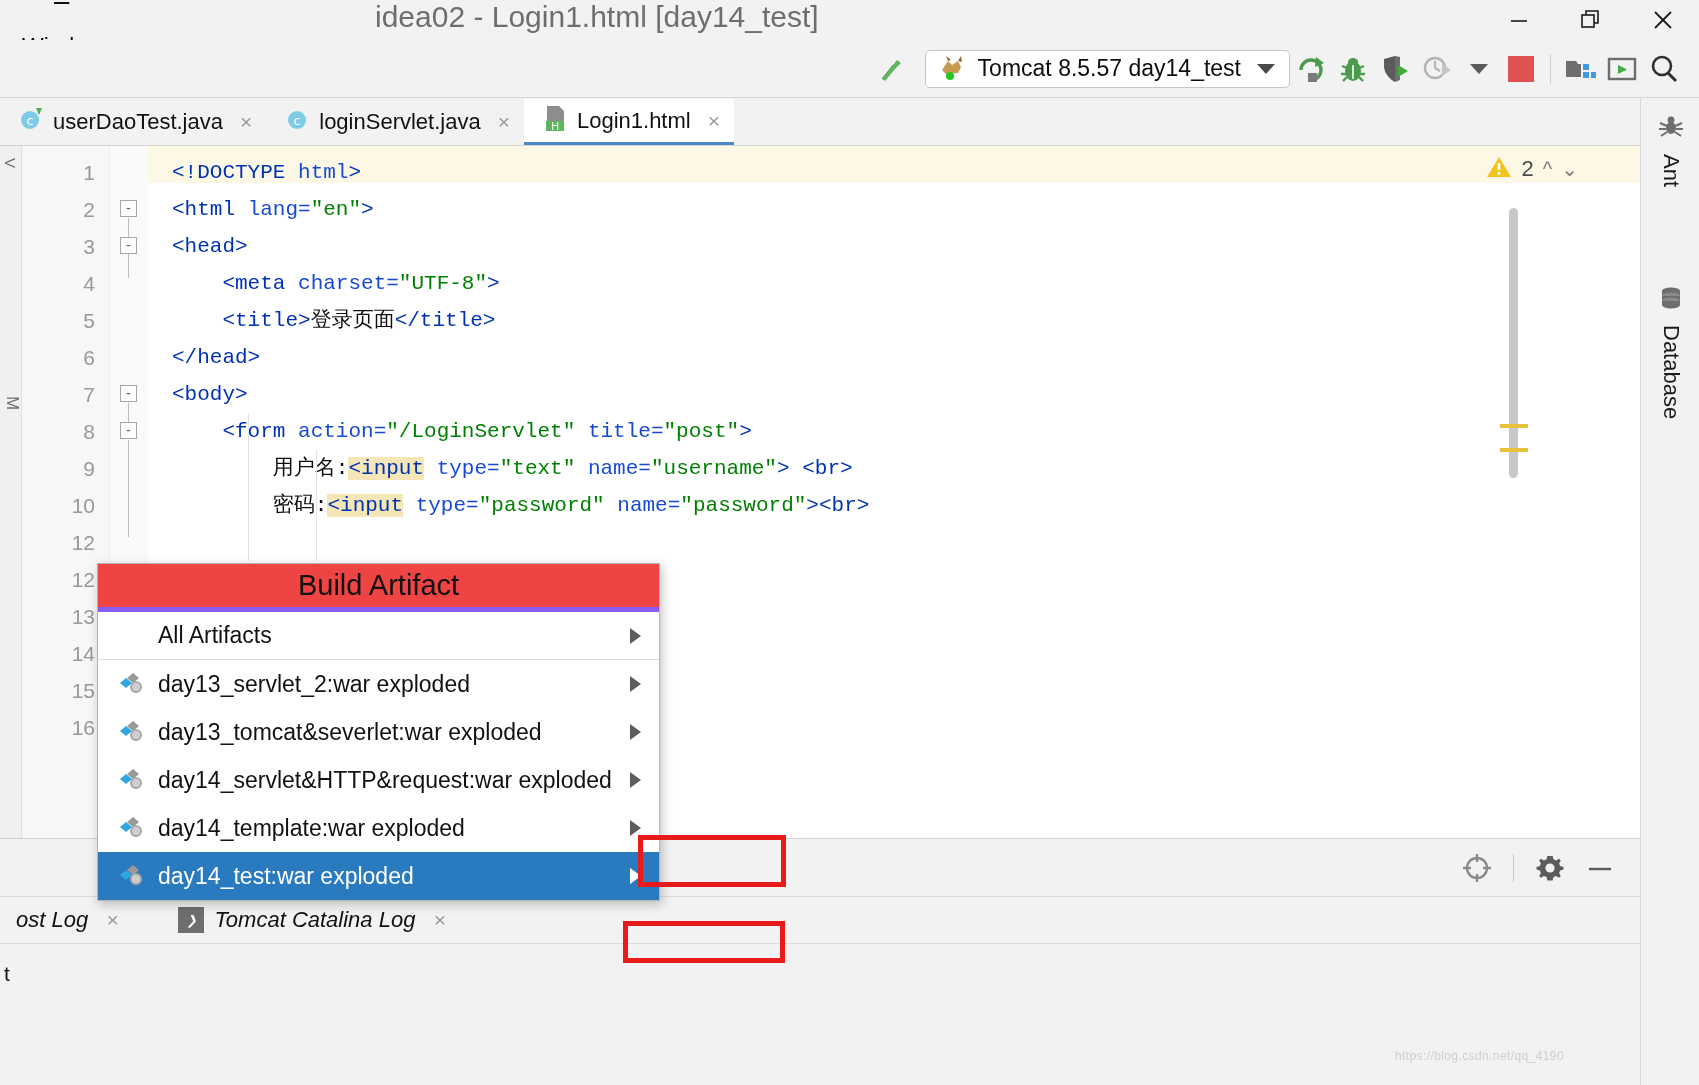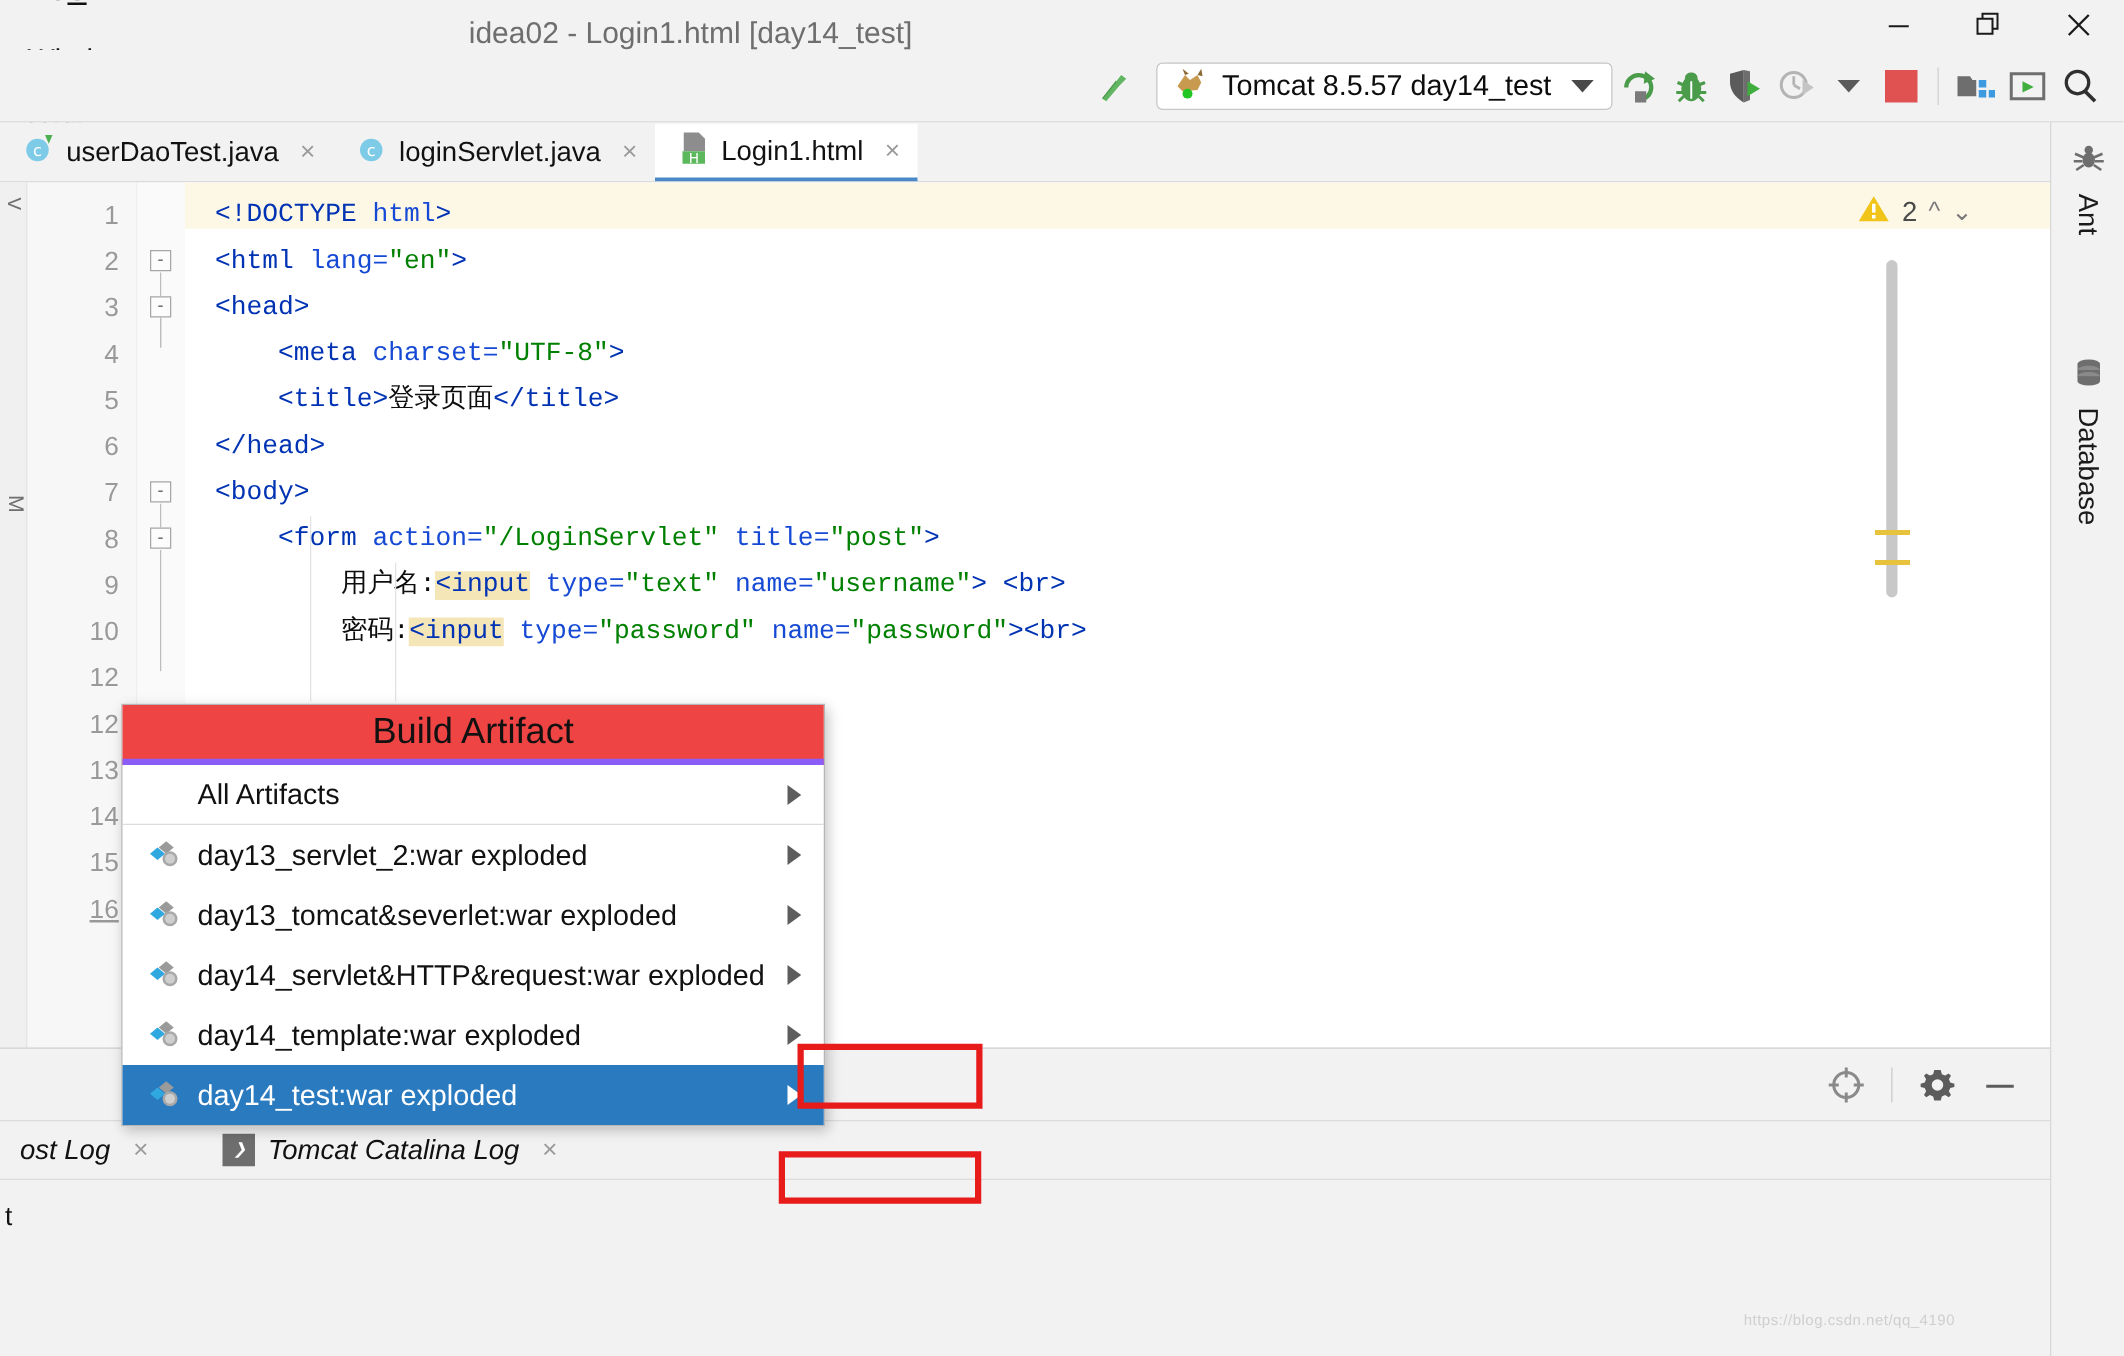--- a/index.html
+++ b/index.html
@@ -15,22 +15,22 @@
   .titlebar {
     position: absolute; left: 0; top: 0; width: 1699px; height: 40px;
     background: #f2f2f2; display: flex; align-items: center;
   }
   .menu-items { display: flex; align-items: flex-start; gap: 28px; padding-left: 22px; flex-direction: column; }
   .menu-item {
     font-size: 23px; color: #111; cursor: default; white-space: nowrap;
   }
   .menu-item .mn { text-decoration: underline; }
   .win-title {
-    position: absolute; left: 375px; top: 13px;
-    font-size: 24px; color: #6e6e6e; white-space: nowrap;
+    position: absolute; left: 375px; top: 0;
+    font-size: 30px; color: #6e6e6e; white-space: nowrap;
   }
   .win-buttons {
     position: absolute; right: 0; top: 0; height: 40px;
     display: flex; align-items: center;
   }
   .win-btn {
     width: 72px; height: 40px; display: flex; align-items: center; justify-content: center;
     color: #1a1a1a;
   }
   .win-btn svg { display: block; }
@@ -414,21 +414,21 @@
         <div class="ln" style="top: 193px;">6</div>
         <div class="ln" style="top: 230px;">7</div>
         <div class="ln" style="top: 267px;">8</div>
         <div class="ln" style="top: 304px;">9</div>
         <div class="ln" style="top: 341px;">10</div>
         <div class="ln" style="top: 378px;">12</div>
         <div class="ln" style="top: 415px;">12</div>
         <div class="ln" style="top: 452px;">13</div>
         <div class="ln" style="top: 489px;">14</div>
         <div class="ln" style="top: 526px;">15</div>
-        <div class="ln" style="top: 563px; text-decoration: underline;">16</div>
+        <div class="ln" style="top: 563px;">16</div>
       </div>
     <div class="fold-col" id="foldcol">
         <div class="fold-mark" style="top: 54px;">-</div>
         <div class="fold-tail" style="top: 72px; height: 60px;"></div>
         <div class="fold-mark" style="top: 91px;">-</div>
         <div class="fold-tail" style="top: 109px; height: 23px;"></div>
         <div class="fold-mark" style="top: 239px;">-</div>
         <div class="fold-tail" style="top: 257px; height: 23px;"></div>
         <div class="fold-mark" style="top: 276px;">-</div>
         <div class="fold-tail" style="top: 294px; height: 97px;"></div>

